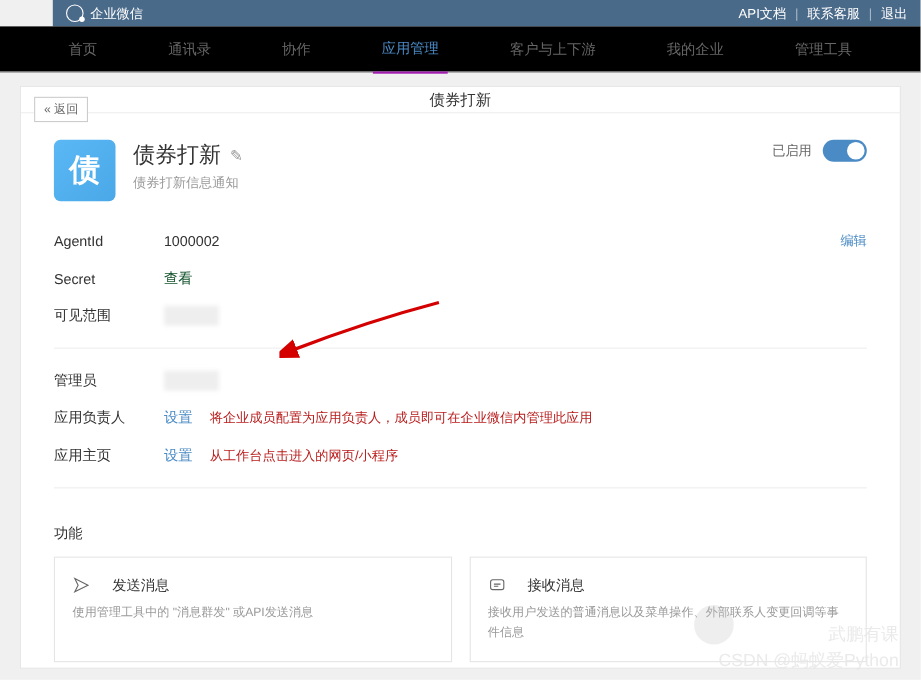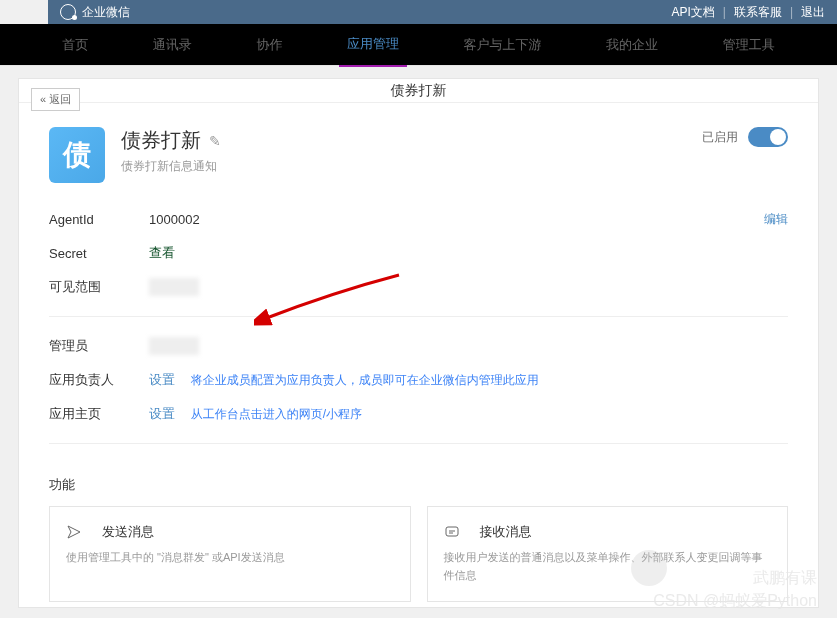--- a/index.html
+++ b/index.html
@@ -35,21 +35,21 @@
     .status-label { font-size: 12px; color: #666; }
     .toggle { width: 40px; height: 20px; background: #4a8bc5; border-radius: 10px; position: relative; cursor: pointer; }
     .toggle::after { content: ""; position: absolute; width: 16px; height: 16px; background: #fff; border-radius: 50%; top: 2px; right: 2px; }
     
     .info-section { padding: 0 30px; }
     .info-row { display: flex; align-items: center; padding: 8px 0; min-height: 32px; justify-content: center; }
     .info-label { width: 100px; color: #333; font-size: 13px; }
     .info-value { flex: 1; color: #333; }
     .info-link { color: #14532d; cursor: pointer; }
     .info-link-sm { color: #4a8bc5; cursor: pointer; margin-right: 12px; }
-    .info-hint { color: #3b82f6; font-size: 12px; }
+    .info-hint { color: #b91c1c; font-size: 12px; }
     .edit-action { color: #4a8bc5; cursor: pointer; font-size: 12px; }
     .blur-block { width: 50px; height: 18px; background: #eee; filter: blur(2px); }
     .divider { height: 1px; background: #eee; margin: 12px 0; }
     
     .arrow-svg { position: absolute; left: 235px; top: 188px; pointer-events: none; }
     
     .section-title { padding: 20px 30px 12px; font-size: 13px; color: #333; }
     .func-cards { display: flex; gap: 16px; padding: 0 30px; }
     .func-card { flex: 1; border: 1px solid #e5e5e5; padding: 16px; }
     .func-title { display: flex; align-items: center; gap: 20px; margin-bottom: 8px; font-size: 13px; color: #333; }

